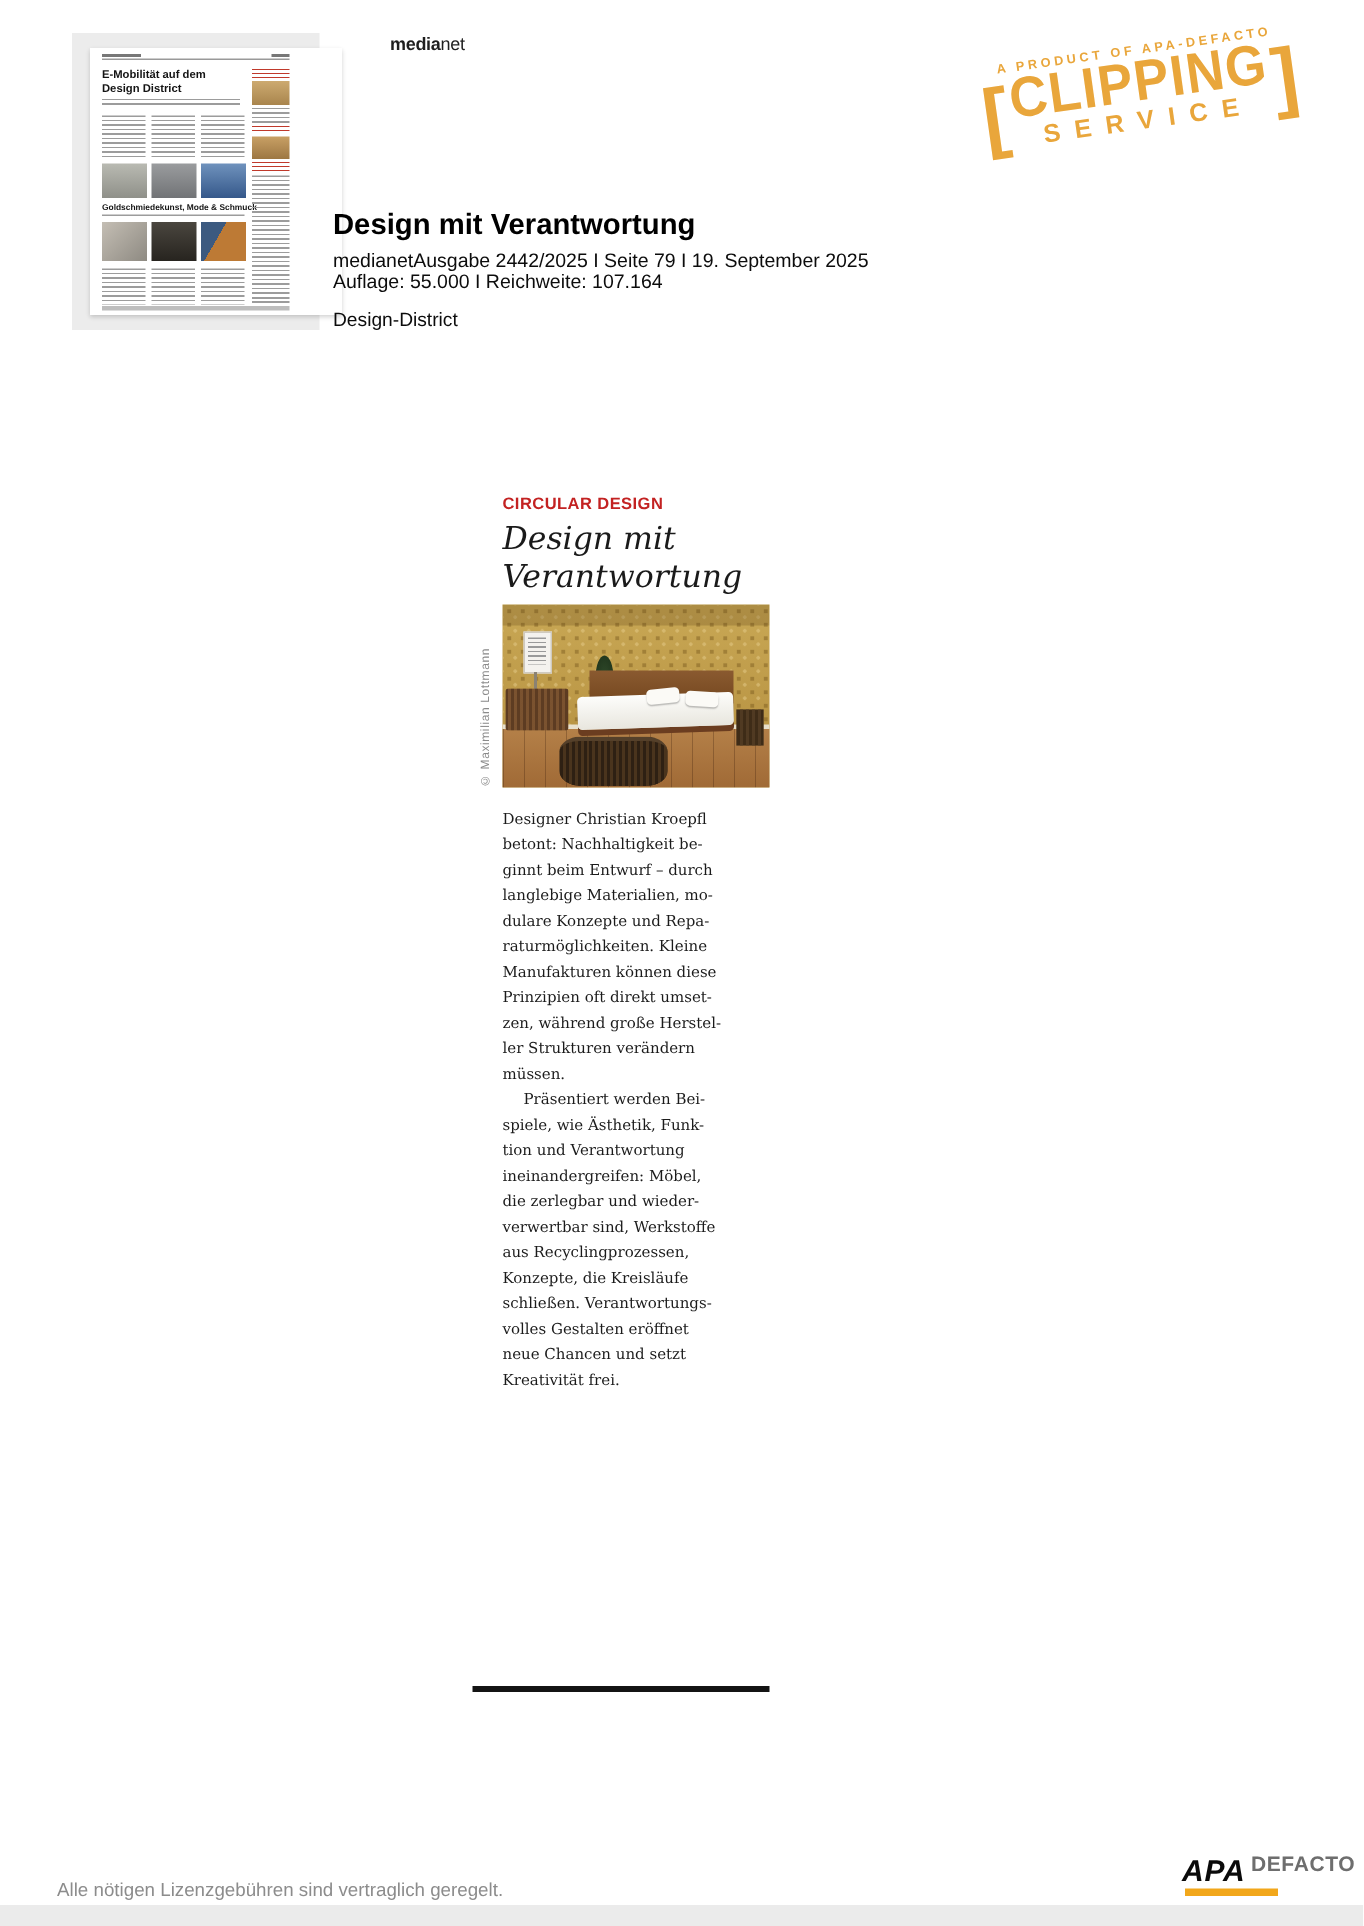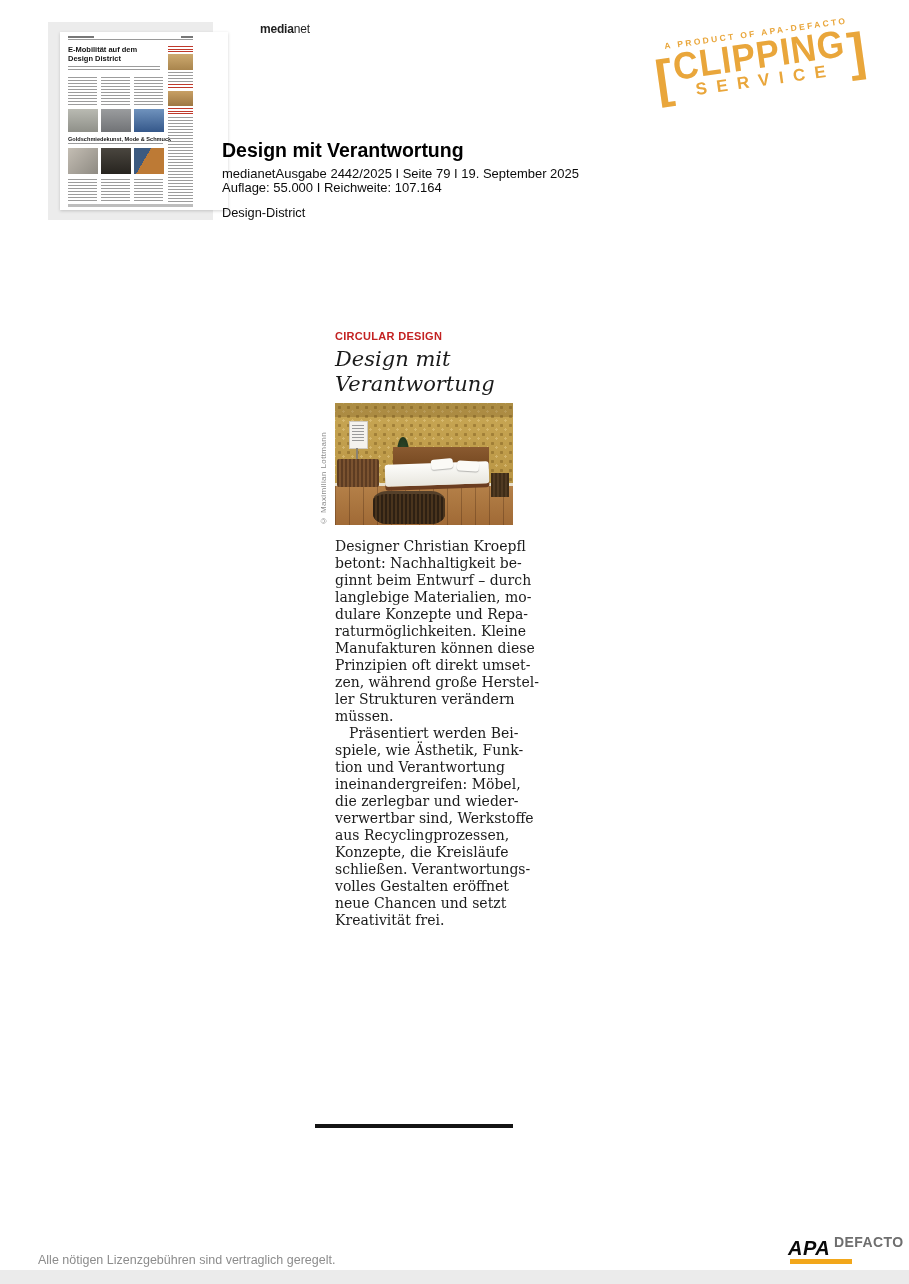--- a/index.html
+++ b/index.html
@@ -66,21 +66,21 @@
       border-radius:3px;transform:rotate(-2deg);box-shadow:0 4px 0 #6b3d20;}
   .pillow{width:22px;height:10px;background:#fbfaf6;border-radius:3px;box-shadow:0 1px 1px rgba(0,0,0,.25);}
   .bench{left:38px;top:88px;width:72px;height:30px;border-radius:14px/10px;
       background:repeating-linear-gradient(90deg,#2e2013 0 2px,#4a341d 2px 4px),#3a2917;
       border-top:3px solid #55402a;}
   .nightstand{left:156px;top:70px;width:18px;height:24px;
       background:repeating-linear-gradient(90deg,#33241457 0 2px,#503a22 2px 4px),#443019;}
   .credit{left:-16px;top:73px;height:122px;writing-mode:vertical-rl;transform:rotate(180deg);
       font-size:8px;color:#8a8a8a;letter-spacing:.4px;white-space:nowrap;}
   .body-text{left:0;top:208px;width:185px;font-family:"DejaVu Serif",serif;
-      font-size:14px;line-height:17px;color:#1b1b1b;}
+      font-size:10px;line-height:17px;color:#1b1b1b;}
   .body-text p{margin:0;white-space:pre;}
   .body-text p.ind{text-indent:14px;}
   .hl{background:#ccdcec;}
   .end-rule{left:-20px;top:794px;width:198px;height:4px;background:#141414;}
 
   
   .license{left:38px;top:1253px;font-size:12.5px;color:#8c8c8c;}
   .apalogo{left:788px;top:1234px;width:92px;height:30px;}
   .defacto{position:absolute;left:46px;top:0;font-size:14px;font-weight:bold;color:#6e6e6e;
            letter-spacing:.4px;}

